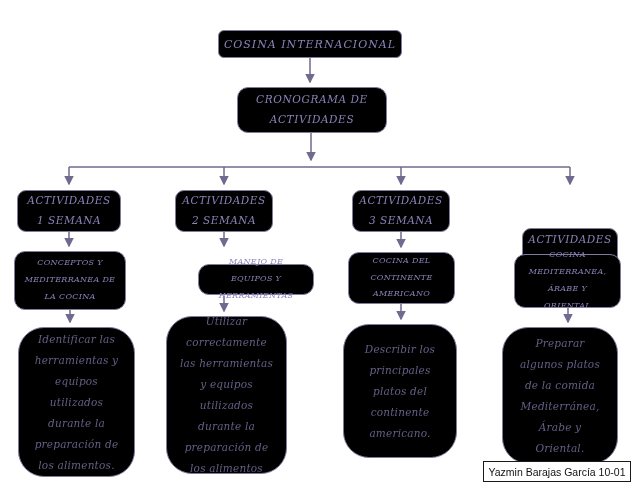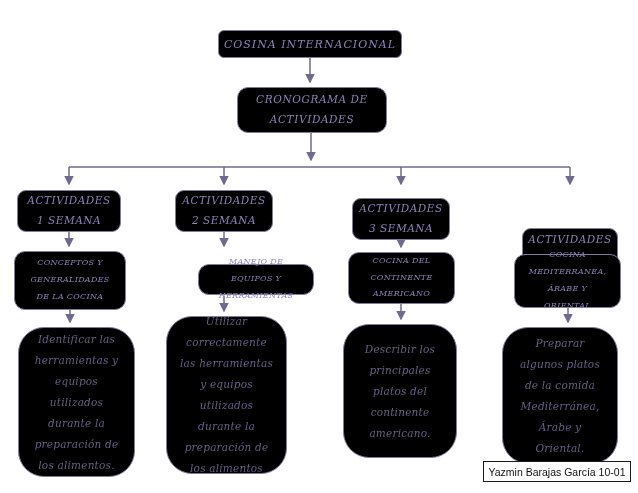--- a/index.html
+++ b/index.html
@@ -80,24 +80,24 @@
     <line x1="401" y1="304" x2="401" y2="319" marker-end="url(#arw)"></line>
     <line x1="568" y1="308" x2="568" y2="322" marker-end="url(#arw)"></line>
   </svg>
 
   <div class="box lvl1" style="left:218px;top:30px;width:184px;height:28px;">COSINA INTERNACIONAL</div>
 
   <div class="box lvl2" style="left:237px;top:87px;width:150px;height:46px;">CRONOGRAMA DE ACTIVIDADES</div>
 
   <div class="box week" style="left:17px;top:190px;width:104px;height:42px;">ACTIVIDADES 1 SEMANA</div>
   <div class="box week" style="left:175px;top:190px;width:98px;height:42px;">ACTIVIDADES 2 SEMANA</div>
-  <div class="box week" style="left:352px;top:190px;width:98px;height:42px;margin-top:8px;">ACTIVIDADES 3 SEMANA</div>
+  <div class="box week" style="left:352px;top:190px;width:98px;height:42px;">ACTIVIDADES 3 SEMANA</div>
   <div class="box week" style="left:522px;top:191px;width:96px;height:43px;margin-top:37px;">ACTIVIDADES 4 SEMANA</div>
 
-  <div class="box topic" style="left:14px;top:251px;width:112px;height:59px;">CONCEPTOS Y GENERALIDADES DE LA COCINA</div>
+  <div class="box topic" style="left:14px;top:251px;width:112px;height:59px;">CONCEPTOS Y MEDITERRANEA DE LA COCINA</div>
   <div class="box topic" style="left:166px;top:264px;width:116px;height:31px;margin-left:32px;">MANEJO DE EQUIPOS Y HERRAMIENTAS</div>
   <div class="box topic" style="left:348px;top:252px;width:107px;height:52px;">COCINA DEL CONTINENTE AMERICANO</div>
   <div class="box objective" style="left:18px;top:327px;width:117px;height:150px;">Identificar las herramientas y equipos utilizados durante la preparación de los alimentos.</div>
 
   <div class="box topic" style="left:514px;top:254px;width:107px;height:54px;">COCINA MEDITERRANEA, ÁRABE Y ORIENTAL</div>
   <div class="box objective" style="left:166px;top:316px;width:121px;height:158px;">Utilizar correctamente las herramientas y equipos utilizados durante la preparación de los alimentos</div>
   <div class="box objective" style="left:343px;top:324px;width:114px;height:134px;">Describir los principales platos del continente americano.</div>
   <div class="box objective" style="left:502px;top:327px;width:116px;height:137px;">Preparar algunos platos de la comida Mediterránea, Árabe y Oriental.</div>
 
   <div class="signature">Yazmin Barajas García 10-01</div>

